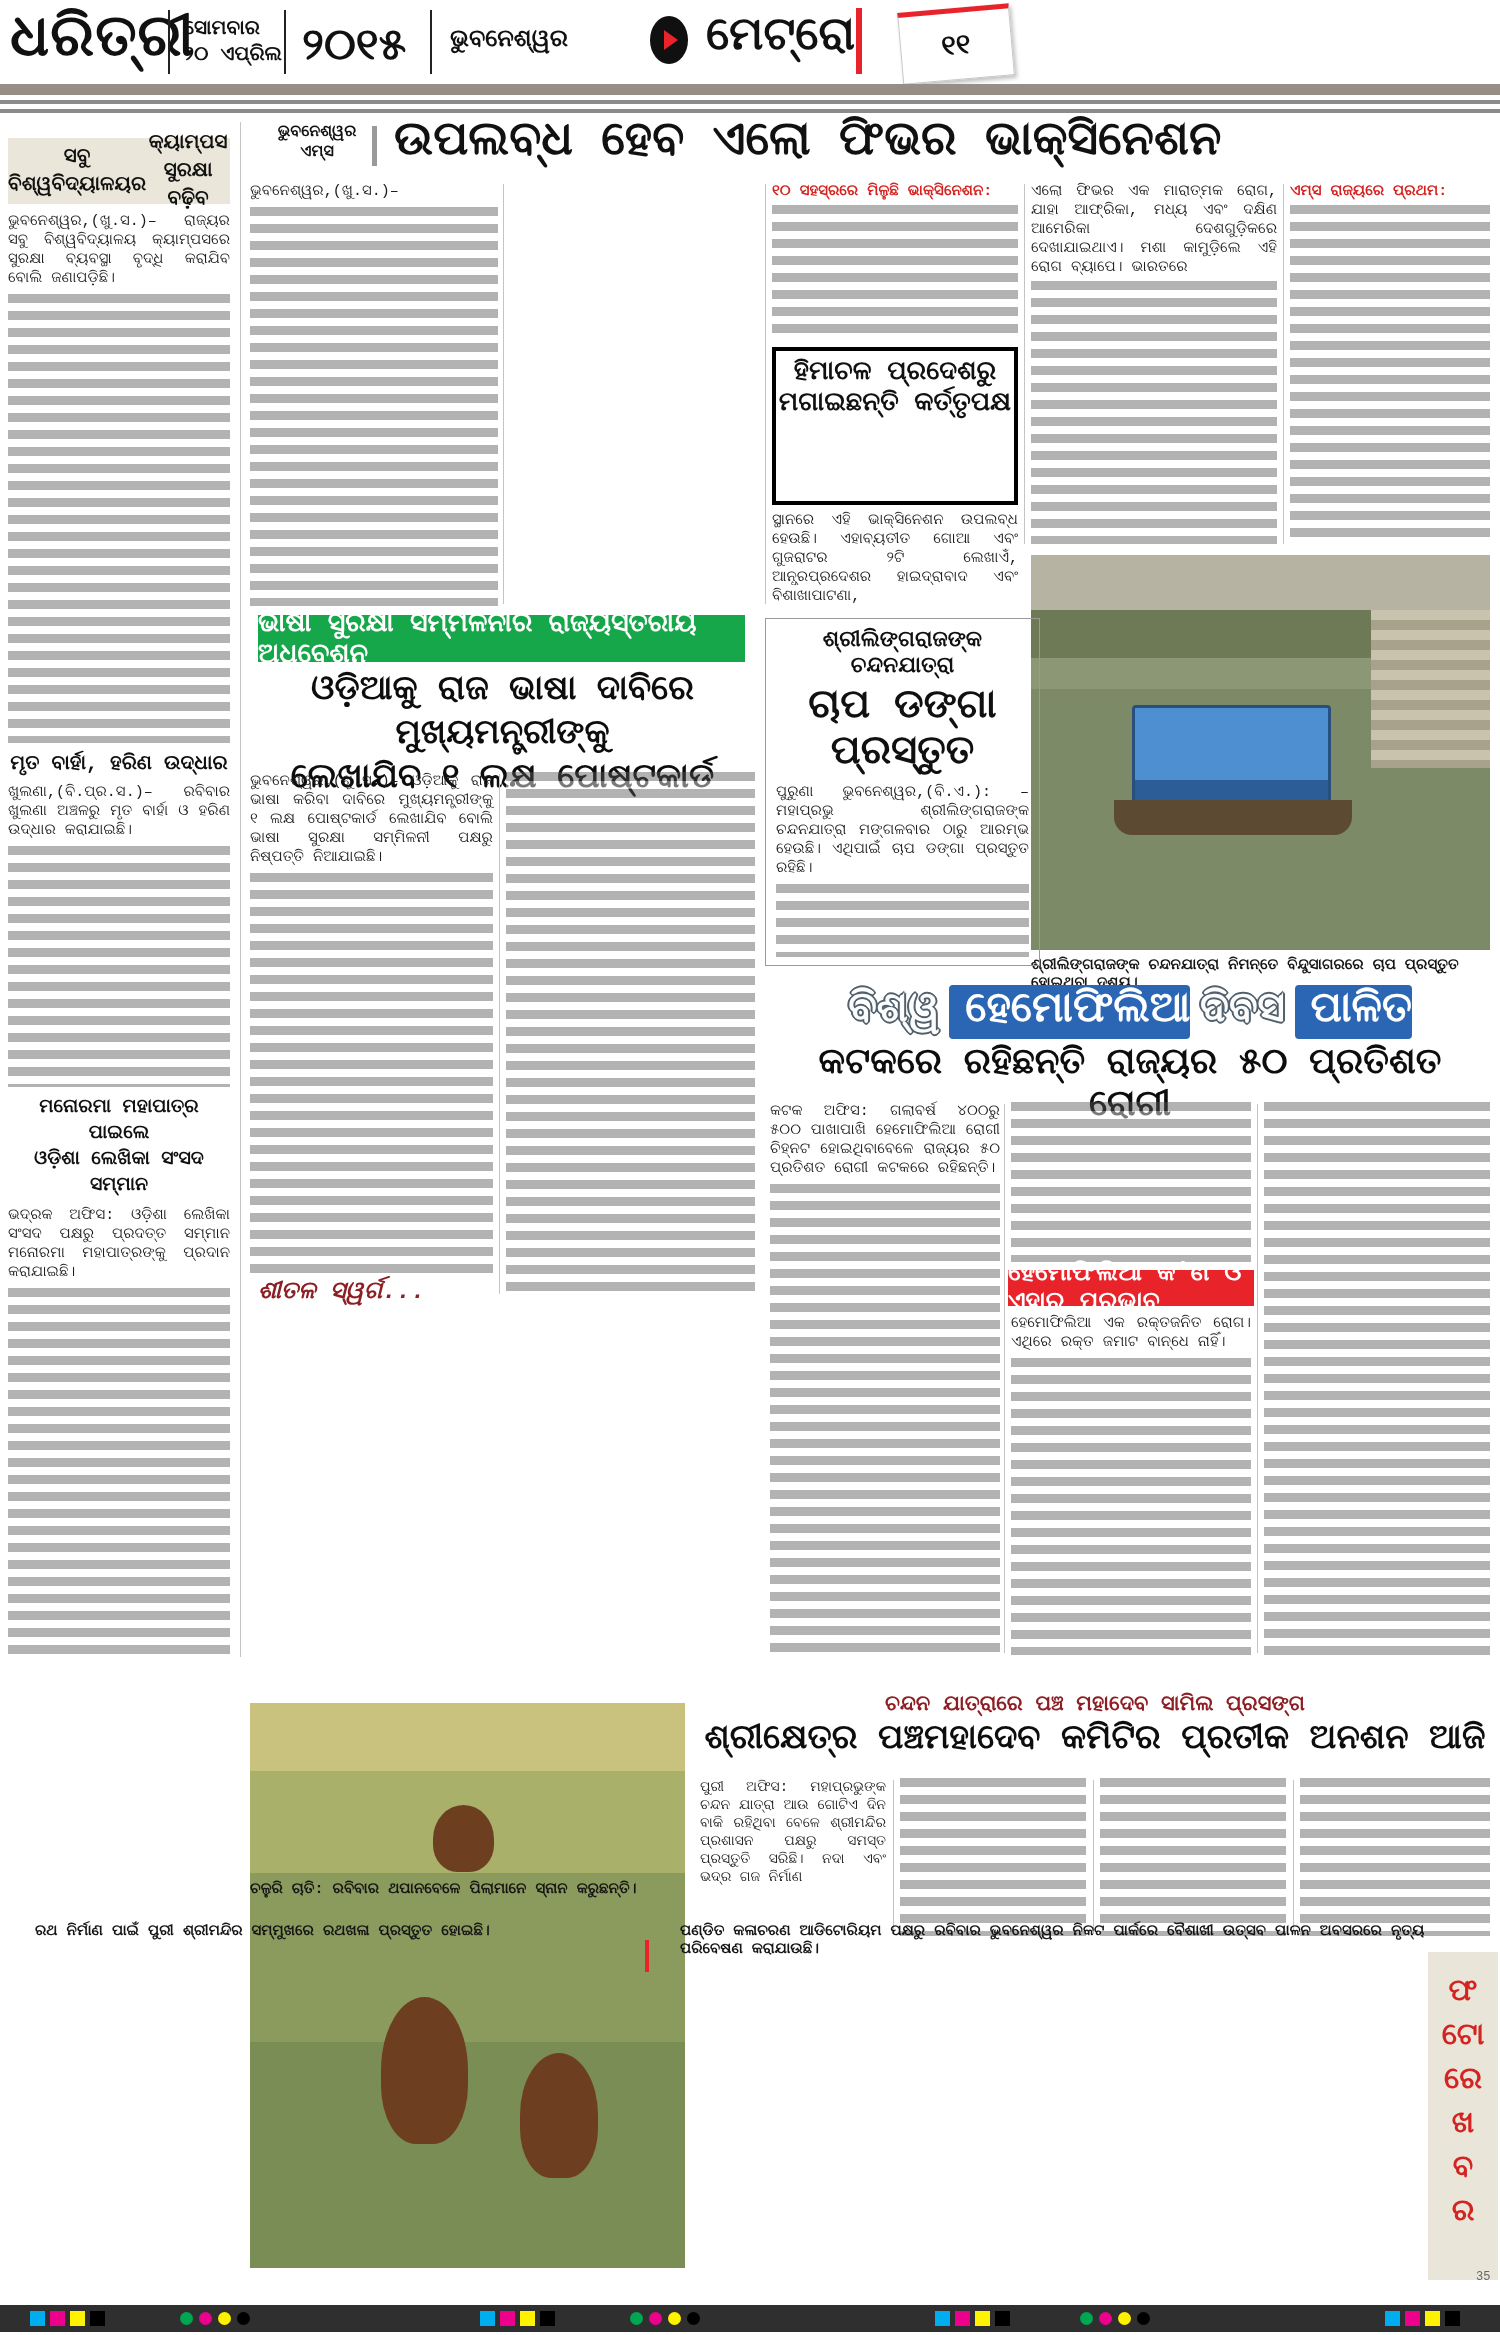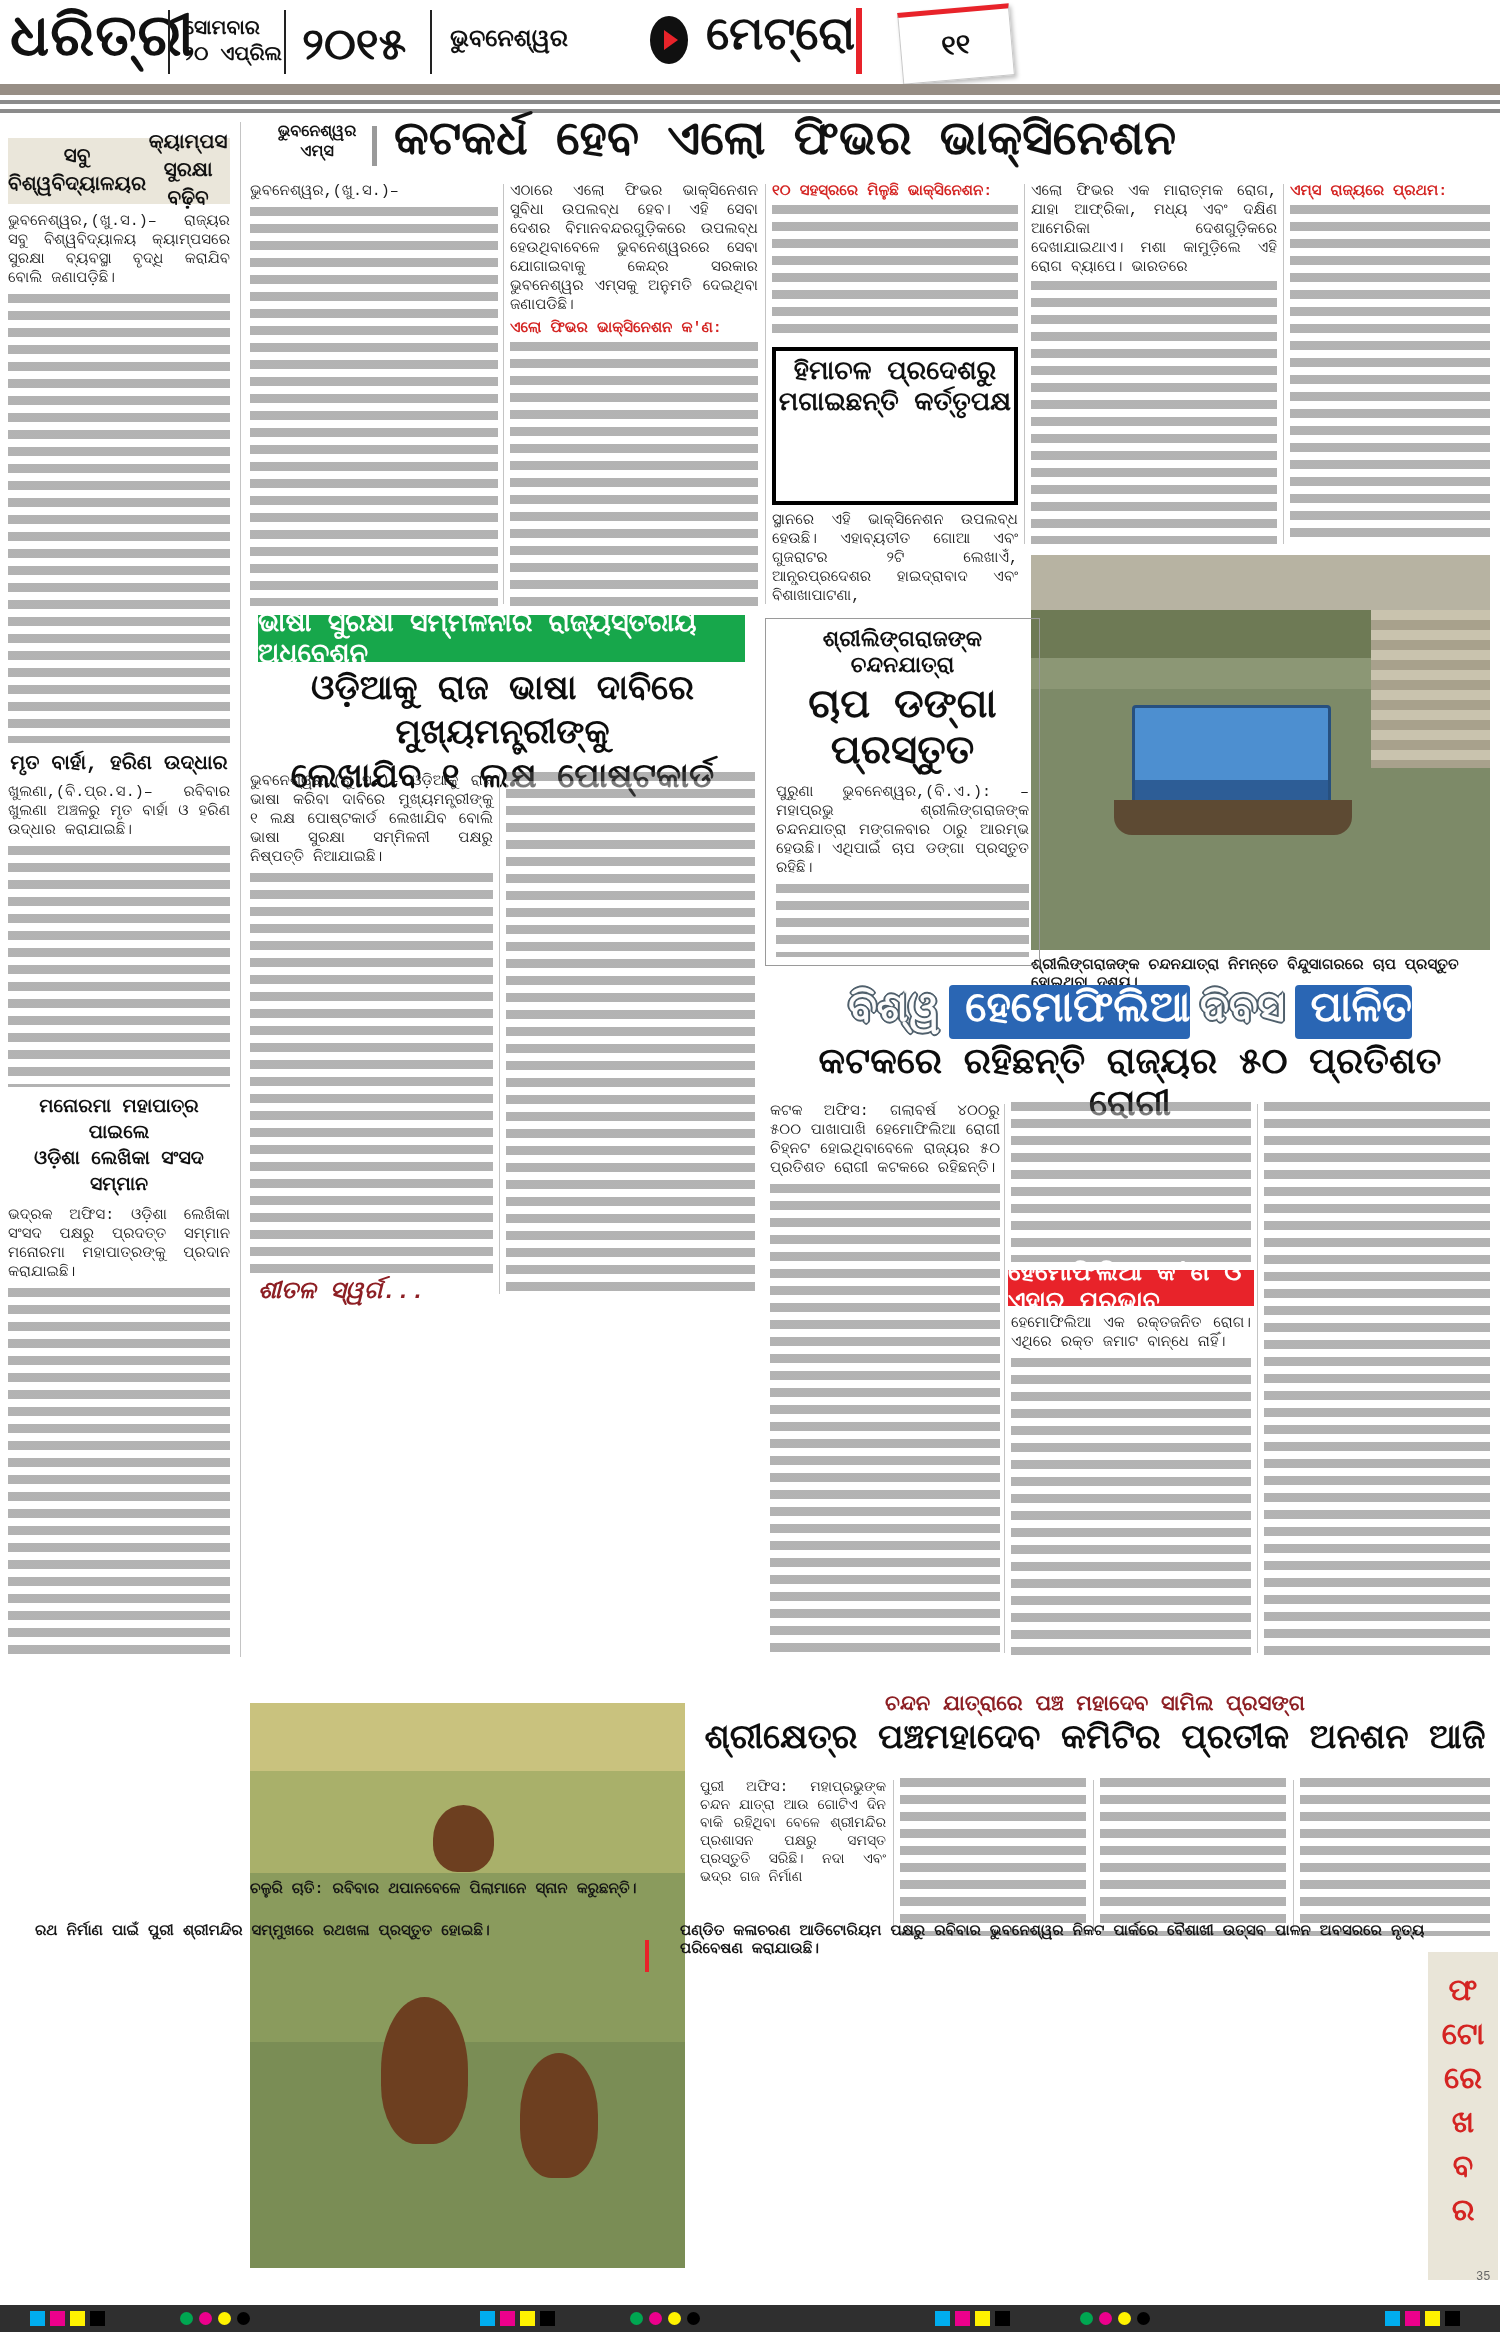--- a/index.html
+++ b/index.html
@@ -115,32 +115,27 @@
     </div>
     <p class="just" style="margin:8px 0 6px 0;">ଭଦ୍ରକ ଅଫିସ: ଓଡ଼ିଶା ଲେଖିକା ସଂସଦ ପକ୍ଷରୁ ପ୍ରଦତ୍ତ ସମ୍ମାନ ମନୋରମା ମହାପାତ୍ରଙ୍କୁ ପ୍ରଦାନ କରାଯାଇଛି।</p>
     <div class="fill"></div>
   </div>
 
   <div class="abs kicker2" style="left:262px;top:122px;width:110px;text-align:center;">
     <div>ଭୁବନେଶ୍ୱର</div>
     <div>ଏମ୍ସ</div>
   </div>
   <div class="abs" style="left:372px;top:126px;width:5px;height:40px;background:#9a9a9a;"></div>
-  <div class="abs mainhead" style="left:394px;top:114px;">କଟକର୍ଧ ହେବ ଏଲୋ ଫିଭର ଭାକ୍ସିନେଶନ</div>
+  <div class="abs mainhead" style="left:394px;top:114px;">ଉପଲବ୍ଧ ହେବ ଏଲୋ ଫିଭର ଭାକ୍ସିନେଶନ</div>
 
   <div class="abs story" style="left:250px;top:182px;width:248px;height:424px;">
     <p class="just" style="margin:0 0 6px 0;">ଭୁବନେଶ୍ୱର,(ଖୁ.ସ.)–</p>
     <div class="fill"></div>
   </div>
   <div class="abs vrule" style="left:503px;top:184px;height:420px;"></div>
-  <div class="abs story" style="left:510px;top:182px;width:248px;height:424px;">
-    <p class="just" style="margin:0 0 4px 0;">ଏଠାରେ ଏଲୋ ଫିଭର ଭାକ୍ସିନେଶନ ସୁବିଧା ଉପଲବ୍ଧ ହେବ। ଏହି ସେବା ଦେଶର ବିମାନବନ୍ଦରଗୁଡ଼ିକରେ ଉପଲବ୍ଧ ହେଉଥିବାବେଳେ ଭୁବନେଶ୍ୱରରେ ସେବା ଯୋଗାଇବାକୁ କେନ୍ଦ୍ର ସରକାର ଭୁବନେଶ୍ୱର ଏମ୍ସକୁ ଅନୁମତି ଦେଇଥିବା ଜଣାପଡିଛି।</p>
-    <p class="just" style="margin:0 0 4px 0;"><span class="redlead">ଏଲୋ ଫିଭର ଭାକ୍ସିନେଶନ କ'ଣ:</span></p>
-    <div class="fill"></div>
-  </div>
   <div class="abs vrule" style="left:765px;top:184px;height:420px;"></div>
   <div class="abs story" style="left:772px;top:182px;width:246px;height:424px;">
     <p class="just" style="margin:0 0 4px 0;"><span class="redlead">୧୦ ସହସ୍ରରେ ମିଳୁଛି ଭାକ୍ସିନେଶନ:</span></p>
     <div class="fill" style="height:120px;"></div>
     <div class="gbox" style="margin:6px 0;height:150px;">
       <div class="gbox-title">
         <div>ହିମାଚଳ ପ୍ରଦେଶରୁ</div>
         <div>ମଗାଇଛନ୍ତି କର୍ତ୍ତୃପକ୍ଷ</div>
       </div>
     </div>

